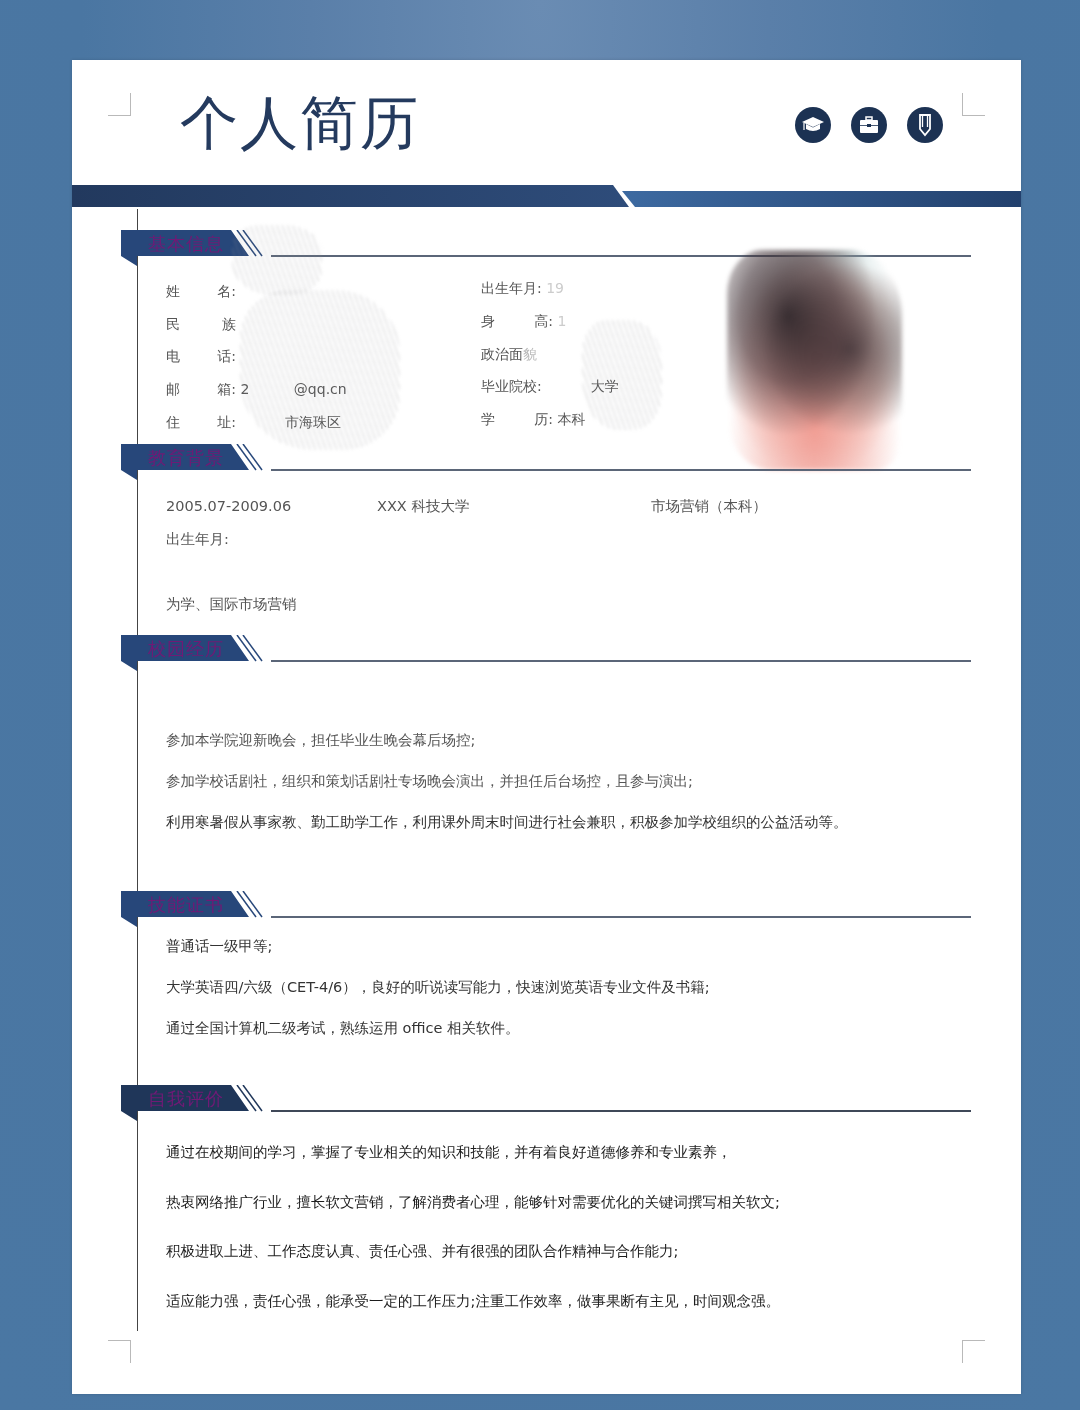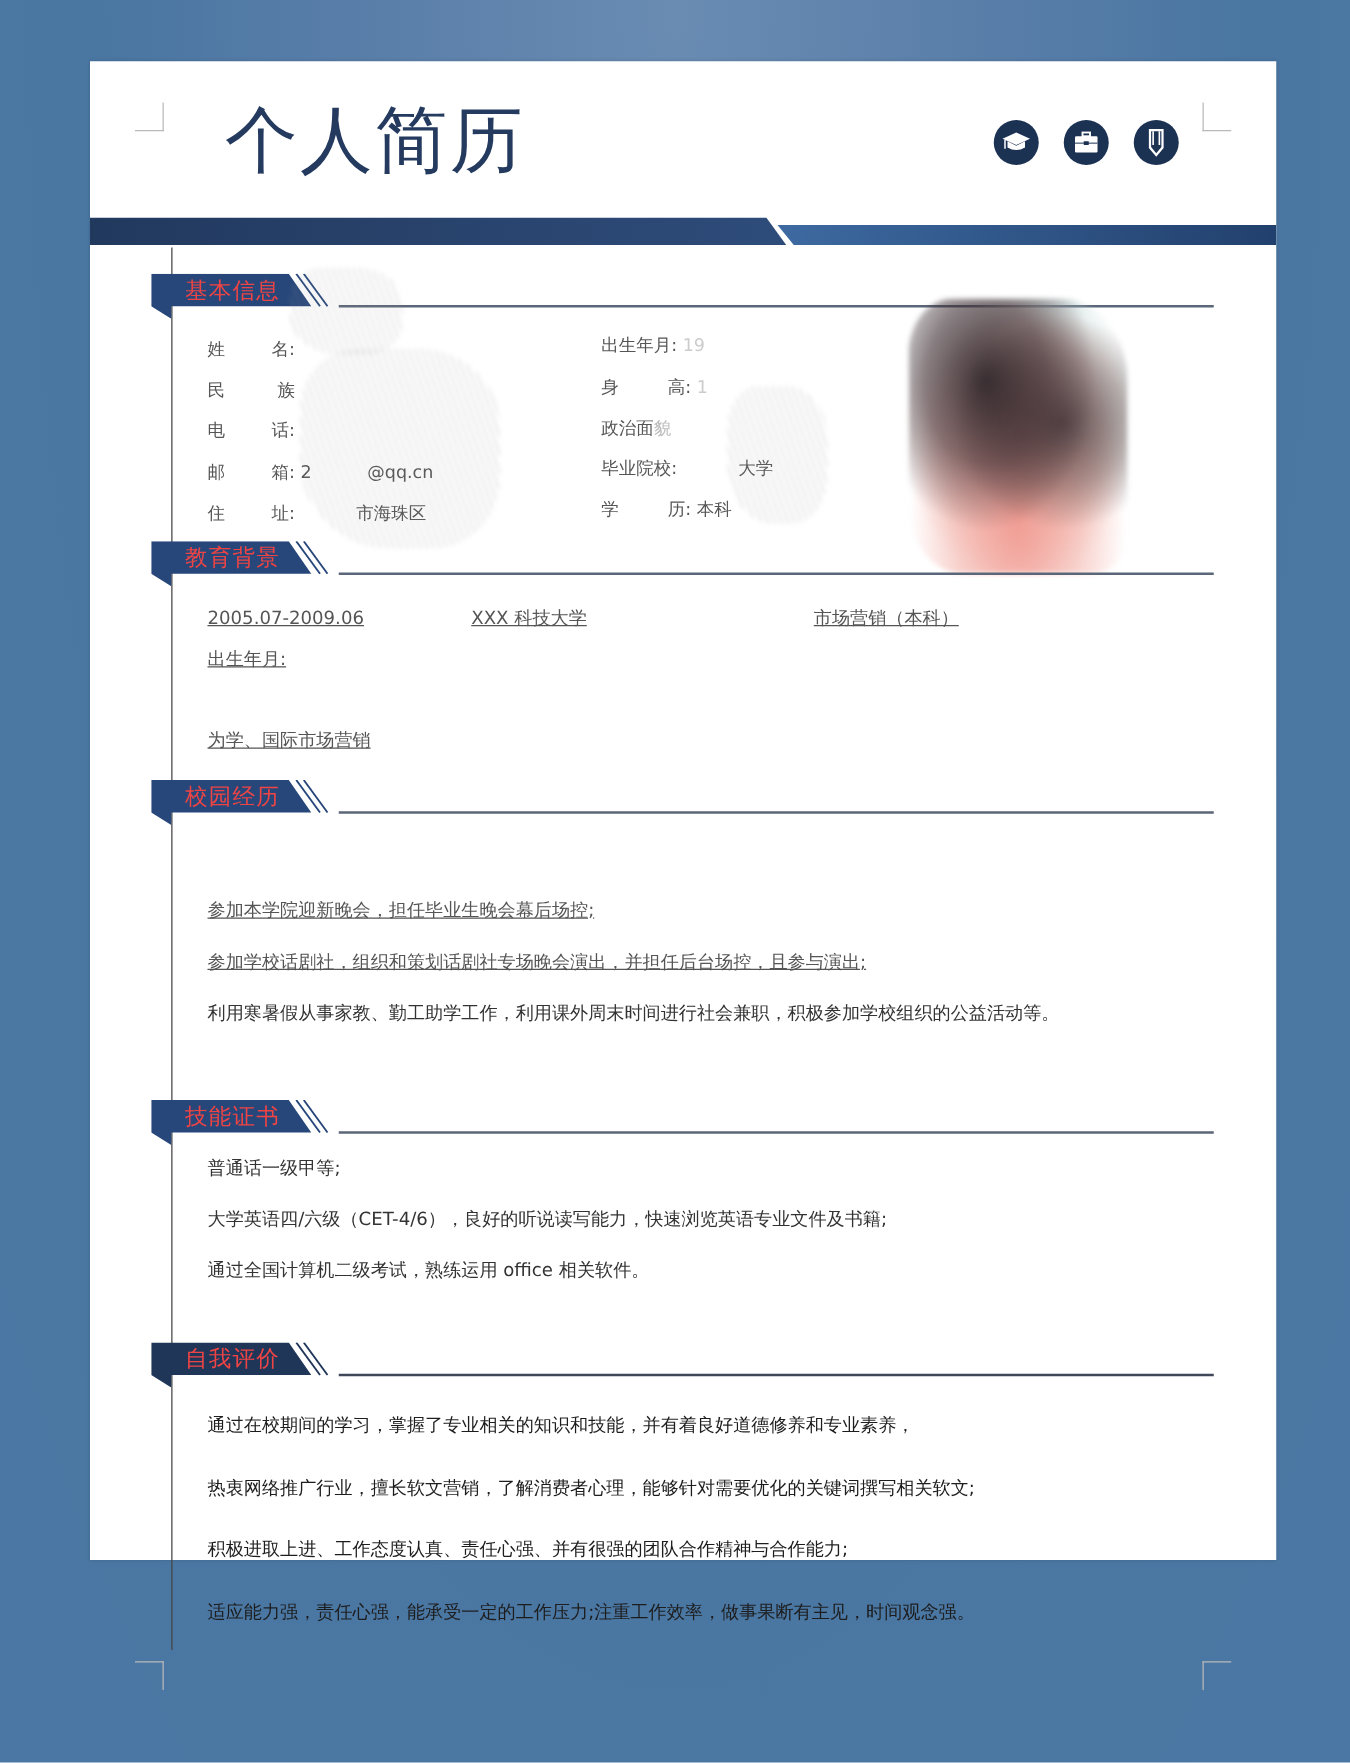--- a/index.html
+++ b/index.html
@@ -3,21 +3,21 @@
 <meta charset="utf-8">
 <style>
   html, body { margin: 0; padding: 0; }
   body {
     width: 1080px; height: 1410px; overflow: hidden;
     background: radial-gradient(ellipse at 50% 0%, #6a8cb3 0%, #5a7fa9 30%, #4a76a2 60%, #4a77a3 100%);
     font-family: "DejaVu Sans", "Liberation Sans", sans-serif;
     position: relative;
   }
   .page {
-    position: absolute; left: 72px; top: 49px; width: 949px; height: 1199px;
+    position: absolute; left: 72px; top: 60px; width: 949px; height: 1334px;
     background: #ffffff;
     box-shadow: 0 0 3px rgba(0,0,0,0.15);
   }
   .corner { position: absolute; width: 22px; height: 22px; border-color: #b9b9b9; border-style: solid; border-width: 0; }
   .corner.tl { left: 36px; top: 33px; border-right-width: 1px; border-bottom-width: 1px; }
   .corner.tr { left: 890px; top: 33px; border-left-width: 1px; border-bottom-width: 1px; }
   .corner.bl { left: 36px; top: 1280px; border-right-width: 1px; border-top-width: 1px; }
   .corner.br { left: 890px; top: 1280px; border-left-width: 1px; border-top-width: 1px; }
 
   .title {
@@ -33,32 +33,32 @@
   .banner { position: absolute; left: 0; top: 125px; width: 949px; height: 24px; }
 
   .timeline {
     position: absolute; left: 65px; top: 149px; width: 1px; height: 1122px; background: #444;
   }
   .section-header { position: absolute; left: 49px; height: 30px; width: 850px; }
   .sh-tab {
     position: absolute; left: 0; top: 0; height: 26px; width: 150px;
   }
   .sh-label {
-    position: absolute; left: 27px; top: 1px; color: #ef4444; font-size: 18px; line-height: 26px; letter-spacing: 1px;
+    position: absolute; left: 27px; top: 1px; color: #701a75; font-size: 18px; line-height: 26px; letter-spacing: 1px;
   }
   .sh-line {
     position: absolute; left: 150px; top: 25px; height: 2px; width: 700px; background: #5b6678;
   }
 
   .info-row { position: absolute; font-size: 14px; color: #555; line-height: 20px; white-space: nowrap; }
   .lbl-l { width: 70px; display: inline-flex; justify-content: space-between; }
   .lbl-r { width: 72px; display: inline-flex; justify-content: space-between; }
 
   .body-text { position: absolute; left: 94px; font-size: 14.5px; color: #333; line-height: 20px; white-space: nowrap; }
-  .body-text.light { color: #555; text-decoration: underline; }
+  .body-text.light { color: #555; }
   .body-text.dark { color: #1d1d1d; }
 
   .redact {
     position: absolute; pointer-events: none;
     background: repeating-linear-gradient(70deg, rgba(150,150,155,0.22) 0 2px, rgba(255,255,255,0) 2px 5px);
     filter: blur(1.5px);
     border-radius: 30% 40% 35% 45%;
   }
   .photo {
     position: absolute; left: 655px; top: 190px; width: 175px; height: 220px;

